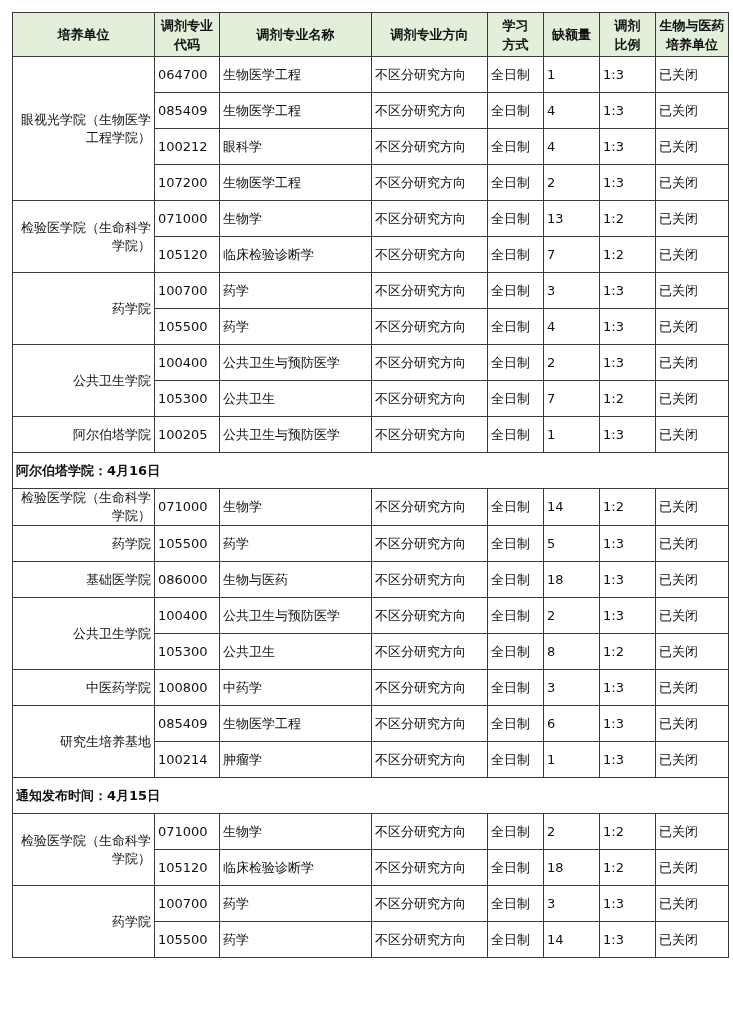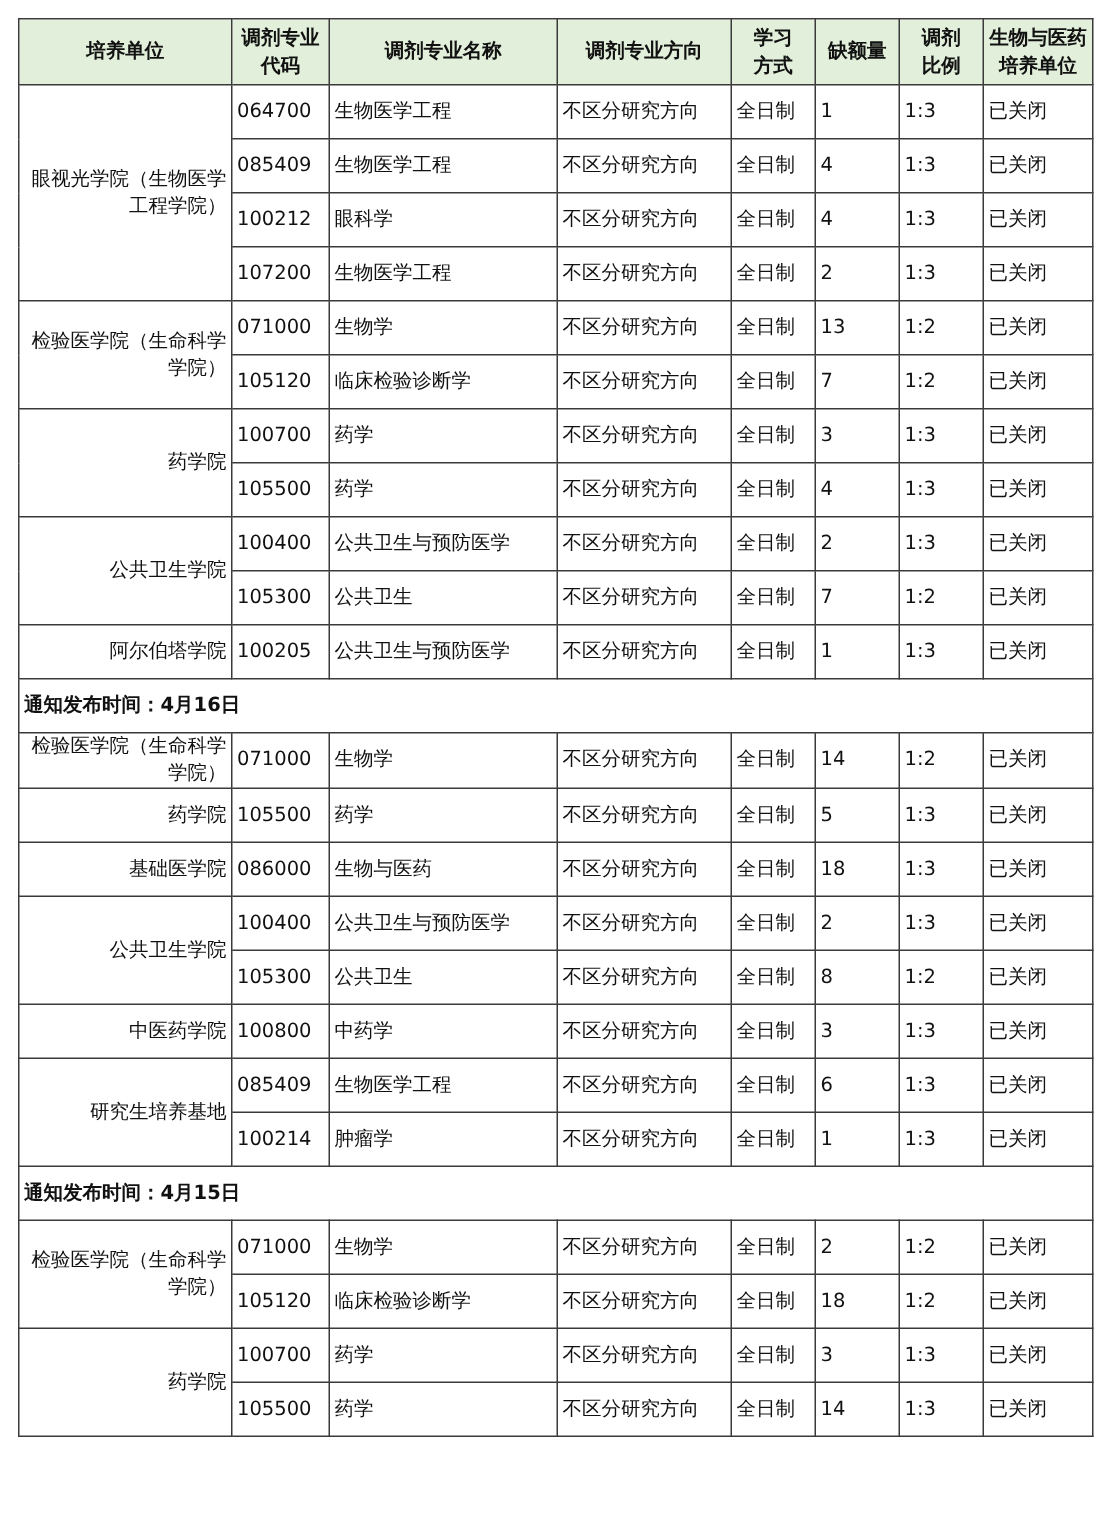--- a/index.html
+++ b/index.html
@@ -160,21 +160,21 @@
         <td class="unit" rowspan="1">阿尔伯塔学院</td>
         <td>100205</td>
         <td>公共卫生与预防医学</td>
         <td>不区分研究方向</td>
         <td>全日制</td>
         <td>1</td>
         <td>1:3</td>
         <td>已关闭</td>
       </tr>
       <tr class="notice">
-        <td colspan="8">通知发布时间：4月16日</td>
+        <td colspan="8">阿尔伯塔学院：4月16日</td>
       </tr>
       <tr class="r">
         <td class="unit" rowspan="1">检验医学院（生命科学学院）</td>
         <td>071000</td>
         <td>生物学</td>
         <td>不区分研究方向</td>
         <td>全日制</td>
         <td>14</td>
         <td>1:2</td>
         <td>已关闭</td>

